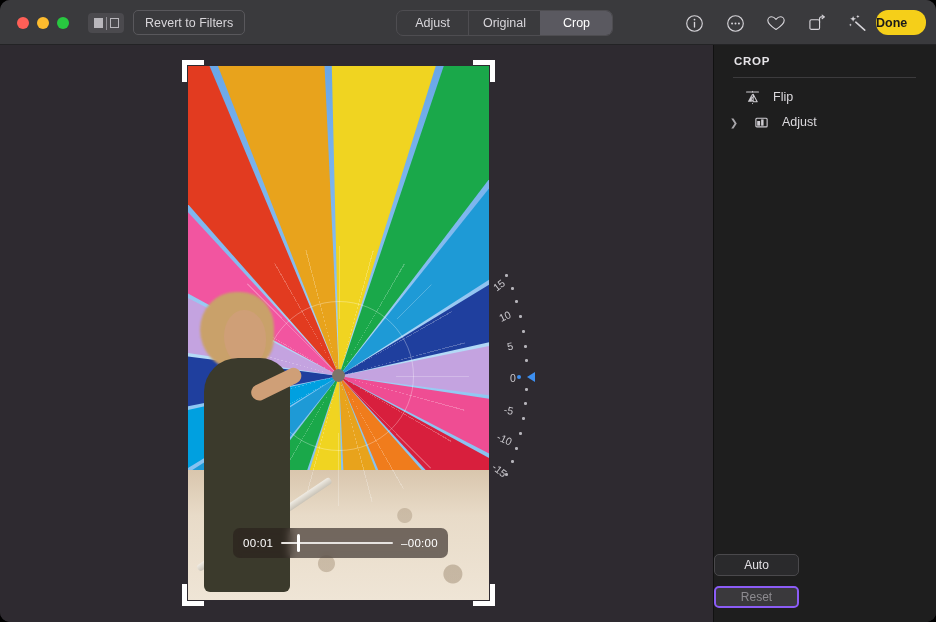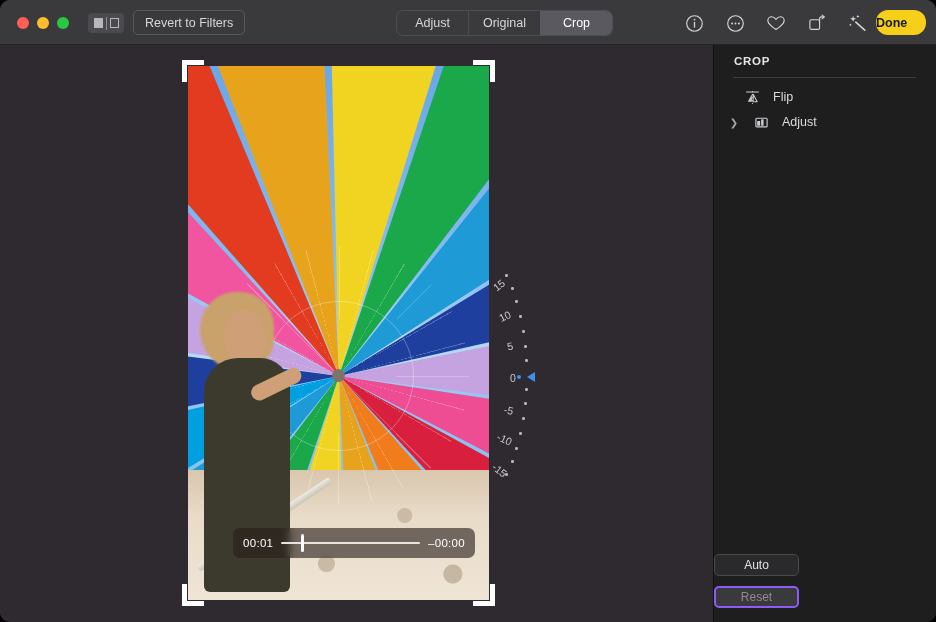--- a/index.html
+++ b/index.html
@@ -182,21 +182,21 @@
   .c-bl { left:-6px;  bottom:-6px; }
   .c-bl .h { left:0; bottom:0; width:22px; height:5px; }
   .c-bl .v { left:0; bottom:0; width:5px; height:22px; }
   .c-br { right:-6px; bottom:-6px; }
   .c-br .h { right:0; bottom:0; width:22px; height:5px; }
   .c-br .v { right:0; bottom:0; width:5px; height:22px; }
 
   
   #scrubber {
     position:absolute; left:45px; bottom:42px;
-    width:242px; height:30px;
+    width:215px; height:30px;
     background:rgba(40,30,28,.62);
     border-radius:7px;
     display:flex; align-items:center;
     padding:0 10px;
     backdrop-filter:blur(4px);
   }
   #time-elapsed, #time-remaining {
     color:#fff; font-size:11.5px; letter-spacing:.3px;
   }
   #track-wrap {

